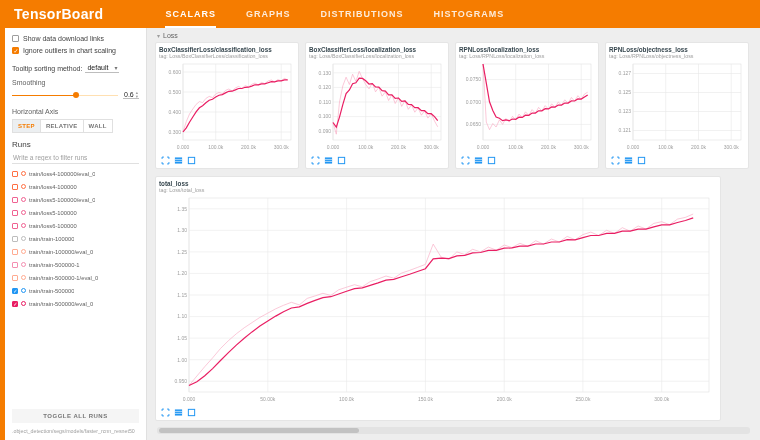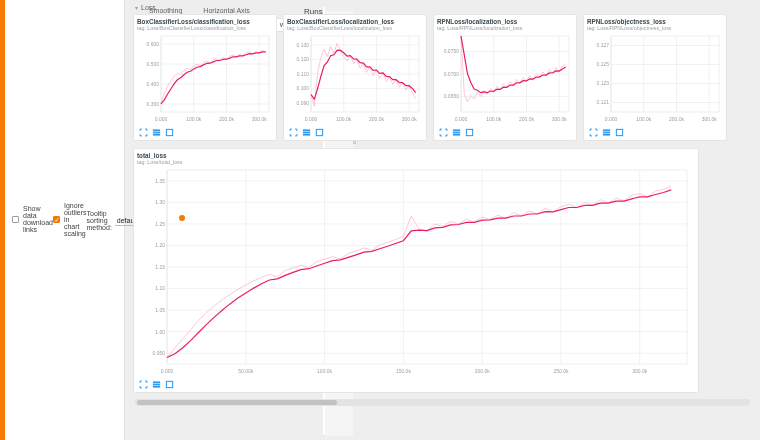--- a/index.html
+++ b/index.html
@@ -9,22 +9,22 @@
   
   .topbar { height:28px; background:#f57c00; display:flex; align-items:center; flex:none; }
   .logo { color:#fff; font-size:14px; font-weight:600; padding:0 14px; letter-spacing:.3px; }
   .tabs { display:flex; gap:30px; margin-left:48px; height:100%; align-items:stretch; }
   .tab { color:rgba(255,255,255,.85); font-size:9px; font-weight:700; letter-spacing:1px;
     display:flex; align-items:center; cursor:pointer; border-bottom:2px solid transparent; padding-top:2px; }
   .tab.active { color:#fff; border-bottom-color:#fff; }
   
   .bodyrow { flex:1; display:flex; border-left:5px solid #f57c00; background:#eeeeee; min-height:0; }
   
-  .sidebar { width:120px; flex:none; background:#fff; border-right:1px solid #e0e0e0;
-    padding:7px 7px 4px 7px; display:flex; flex-direction:row; font-size:7px; color:#424242; }
+  .sidebar { width:142px; flex:none; background:#fff; border-right:1px solid #e0e0e0;
+    padding:7px 7px 4px 7px; display:flex; flex-direction:column; font-size:7px; color:#424242; }
   .chk { display:flex; align-items:center; gap:4px; margin-bottom:5px; cursor:pointer; }
   .box { width:7px; height:7px; border:1px solid #9e9e9e; border-radius:1px; flex:none; position:relative; }
   .box.checked { background:#f57c00; border-color:#f57c00; }
   .box.checked::after { content:"✓"; color:#fff; font-size:6px; position:absolute; left:0.5px; top:-1px; }
   .tooltip-row { margin:4px 0 6px 0; display:flex; align-items:center; gap:3px; }
   .select { border-bottom:1px solid #bdbdbd; padding:1px 2px; color:#212121; cursor:pointer; display:inline-flex; gap:6px; align-items:center; }
   .caret { font-size:6px; color:#757575; }
   .side-label { color:#616161; margin-bottom:4px; }
   .slider-row { display:flex; align-items:center; gap:5px; margin-bottom:8px; }
   .slider { position:relative; flex:1; height:10px; cursor:pointer; }
@@ -69,20 +69,29 @@
   .icon-row svg { cursor:pointer; }
   .grid { stroke:#e8e8e8; stroke-width:0.6; }
   .tick { font-size:5px; fill:#9e9e9e; font-family:"Liberation Sans",sans-serif; }
   .hscroll { height:7px; background:#e3e3e3; margin:6px 2px 0 2px; border-radius:3px; position:relative; }
   .hscroll .thumb { position:absolute; left:2px; top:1px; height:5px; width:200px; background:#c2c2c2; border-radius:3px; }
 </style>
 </head>
 <body>
 
 <div class="app">
+  <header class="topbar">
+    <div class="logo">TensorBoard</div>
+    <nav class="tabs" id="tabs">
+        <div class="tab active">SCALARS</div>
+        <div class="tab">GRAPHS</div>
+        <div class="tab">DISTRIBUTIONS</div>
+        <div class="tab">HISTOGRAMS</div>
+      </nav>
+  </header>
 
   <div class="bodyrow">
     <aside class="sidebar">
       <label class="chk">
         <span class="box"></span>
         <span>Show data download links</span>
       </label>
       <label class="chk">
         <span class="box checked"></span>
         <span>Ignore outliers in chart scaling</span>

